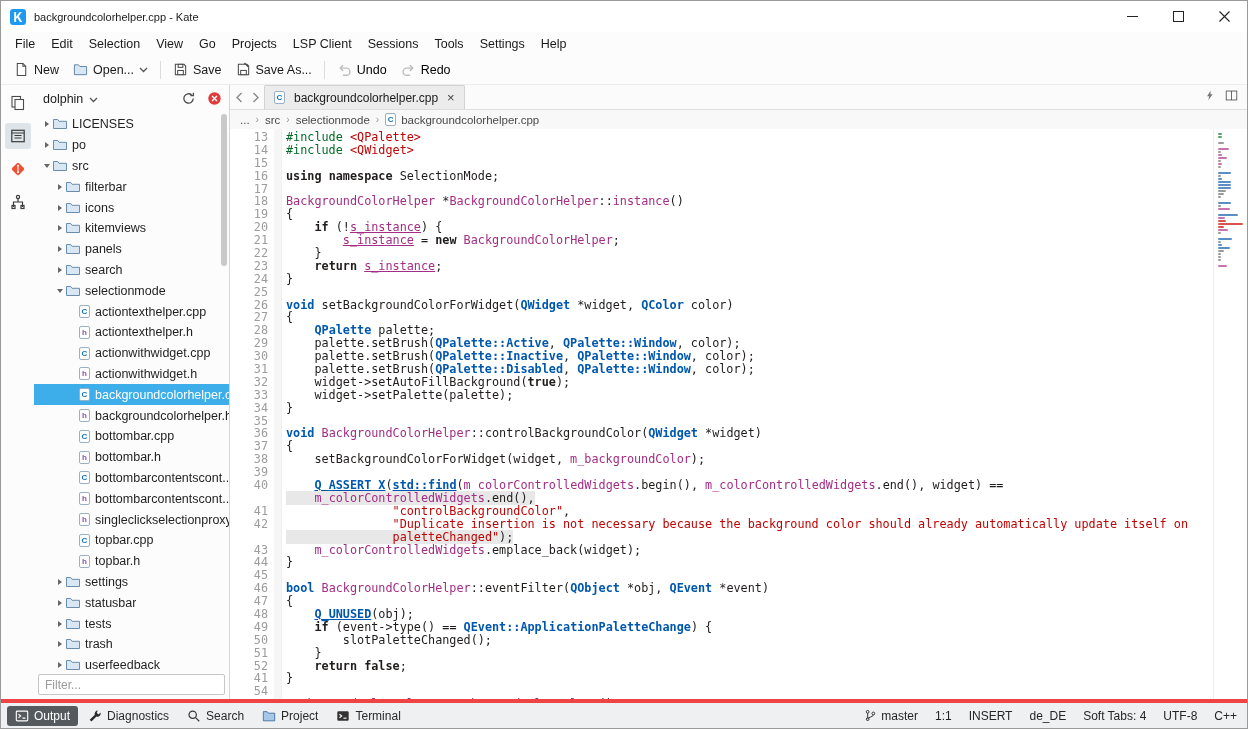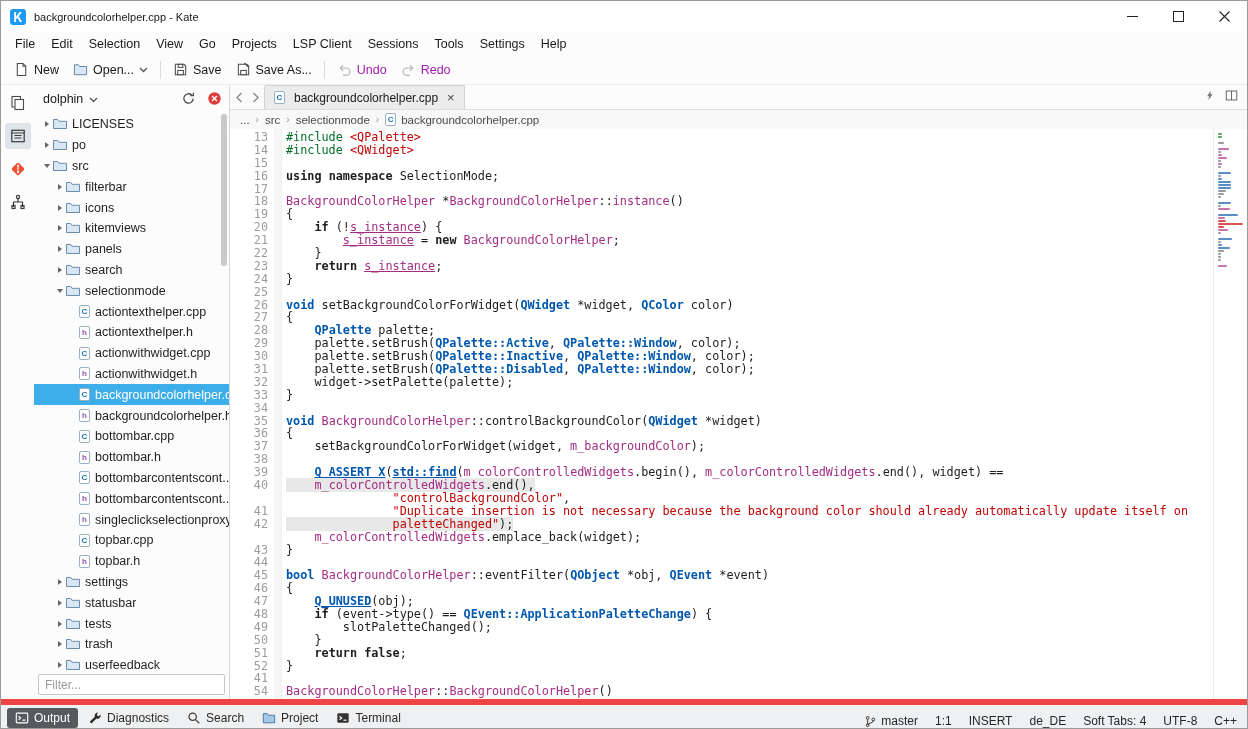--- a/index.html
+++ b/index.html
@@ -15,21 +15,21 @@
   .win-btn{width:46px;display:flex;align-items:center;justify-content:center}
 
   
   .menubar{height:23px;flex:0 0 auto;display:flex;align-items:center;background:#fcfcfc;padding-left:6px}
   .menu-item{padding:2px 8px;font-size:12.5px;color:#1a1a1a;border-radius:2px}
 
   
   .toolbar{height:30px;flex:0 0 auto;display:flex;align-items:center;background:#fcfcfc;padding-left:6px;border-bottom:1px solid #ececec}
   .tb-btn{display:flex;align-items:center;gap:5px;padding:3px 7px;font-size:12.5px;color:#1a1a1a;border-radius:3px}
   .tb-btn .ic{display:inline-flex}
-  .tb-btn.disabled{color:#a21caf}
+  .tb-btn.disabled{color:#000000}
   .tb-sep{width:1px;height:18px;background:#dcdcdc;margin:0 5px}
 
   
   .main{flex:1;display:flex;min-height:0}
   .toolstrip{width:33px;flex:0 0 auto;background:#fcfcfc;display:flex;flex-direction:column;align-items:center;padding-top:5px;gap:7px}
   .tool-btn{width:26px;height:26px;display:flex;align-items:center;justify-content:center;border-radius:3px}
   .tool-btn.active{background:#dde4ea}
 
   
   .panel{width:196px;flex:0 0 auto;display:flex;flex-direction:column;background:#fcfcfc;border-right:1px solid #d6d6d6}
@@ -78,21 +78,21 @@
   .t-str,.t-inc{color:var(--syn-str)}
   .t-cls,.t-mem{color:var(--syn-mem)}
   .t-smem{color:var(--syn-mem);text-decoration:underline}
   .t-mac{color:var(--syn-mac);font-weight:bold;text-decoration:underline}
 
   
   .minimap{width:34px;flex:0 0 auto;border-left:1px solid #ededed;padding:4px 4px 0 4px;position:relative}
   .mm-bar{height:2px;margin-bottom:1px;border-radius:1px}
 
   
-  .bottombar{height:29px;flex:0 0 auto;display:flex;align-items:flex-end;background:#eff0f1;border-top:6px solid #ef4444;padding:0 10px 0 4px}
+  .bottombar{height:29px;flex:0 0 auto;display:flex;align-items:center;background:#eff0f1;border-top:4px solid #ef4444;padding:0 10px 0 4px}
   .bb-btn{display:flex;align-items:center;gap:5px;font-size:12px;color:#2a2a2a;padding:3px 8px;border-radius:3px;margin-left:2px}
   .bb-btn .ic{display:inline-flex}
   .bb-btn.active{background:#545a5e;color:#fff}
   .status{margin-left:auto;display:flex;align-items:center;gap:17px;font-size:12px;color:#232629}
   .status-item{display:flex;align-items:center;gap:4px}
 </style>
 </head>
 <body>
 
 <div class="window">
@@ -572,20 +572,21 @@
             <div class="crow"><span class="t-n">    }</span></div>
             <div class="crow"><span class="t-n">    </span><span class="t-kw">return</span><span class="t-n"> </span><span class="t-smem">s_instance</span><span class="t-n">;</span></div>
             <div class="crow"><span class="t-n">}</span></div>
             <div class="crow"></div>
             <div class="crow"><span class="t-ty">void</span><span class="t-n"> setBackgroundColorForWidget(</span><span class="t-ty">QWidget</span><span class="t-n"> *widget, </span><span class="t-ty">QColor</span><span class="t-n"> color)</span></div>
             <div class="crow"><span class="t-n">{</span></div>
             <div class="crow"><span class="t-n">    </span><span class="t-ty">QPalette</span><span class="t-n"> palette;</span></div>
             <div class="crow"><span class="t-n">    palette.setBrush(</span><span class="t-ty">QPalette::Active</span><span class="t-n">, </span><span class="t-ty">QPalette::Window</span><span class="t-n">, color);</span></div>
             <div class="crow"><span class="t-n">    palette.setBrush(</span><span class="t-ty">QPalette::Inactive</span><span class="t-n">, </span><span class="t-ty">QPalette::Window</span><span class="t-n">, color);</span></div>
             <div class="crow"><span class="t-n">    palette.setBrush(</span><span class="t-ty">QPalette::Disabled</span><span class="t-n">, </span><span class="t-ty">QPalette::Window</span><span class="t-n">, color);</span></div>
+            <div class="crow"><span class="t-n">    widget-&gt;setAutoFillBackground(</span><span class="t-kw">true</span><span class="t-n">);</span></div>
             <div class="crow"><span class="t-n">    widget-&gt;setPalette(palette);</span></div>
             <div class="crow"><span class="t-n">}</span></div>
             <div class="crow"></div>
             <div class="crow"><span class="t-ty">void</span><span class="t-n"> </span><span class="t-cls">BackgroundColorHelper</span><span class="t-n">::controlBackgroundColor(</span><span class="t-ty">QWidget</span><span class="t-n"> *widget)</span></div>
             <div class="crow"><span class="t-n">{</span></div>
             <div class="crow"><span class="t-n">    setBackgroundColorForWidget(widget, </span><span class="t-mem">m_backgroundColor</span><span class="t-n">);</span></div>
             <div class="crow"></div>
             <div class="crow"><span class="t-n">    </span><span class="t-mac">Q_ASSERT_X</span><span class="t-n">(</span><span class="t-mac">std::find</span><span class="t-n">(</span><span class="t-mem">m_colorControlledWidgets</span><span class="t-n">.begin(), </span><span class="t-mem">m_colorControlledWidgets</span><span class="t-n">.end(), widget) ==</span></div>
             <div class="crow"><span class="wrapbg"><span class="t-n">    </span><span class="t-mem">m_colorControlledWidgets</span><span class="t-n">.end(),</span></span></div>
             <div class="crow"><span class="t-n">               </span><span class="t-str">"controlBackgroundColor"</span><span class="t-n">,</span></div>

